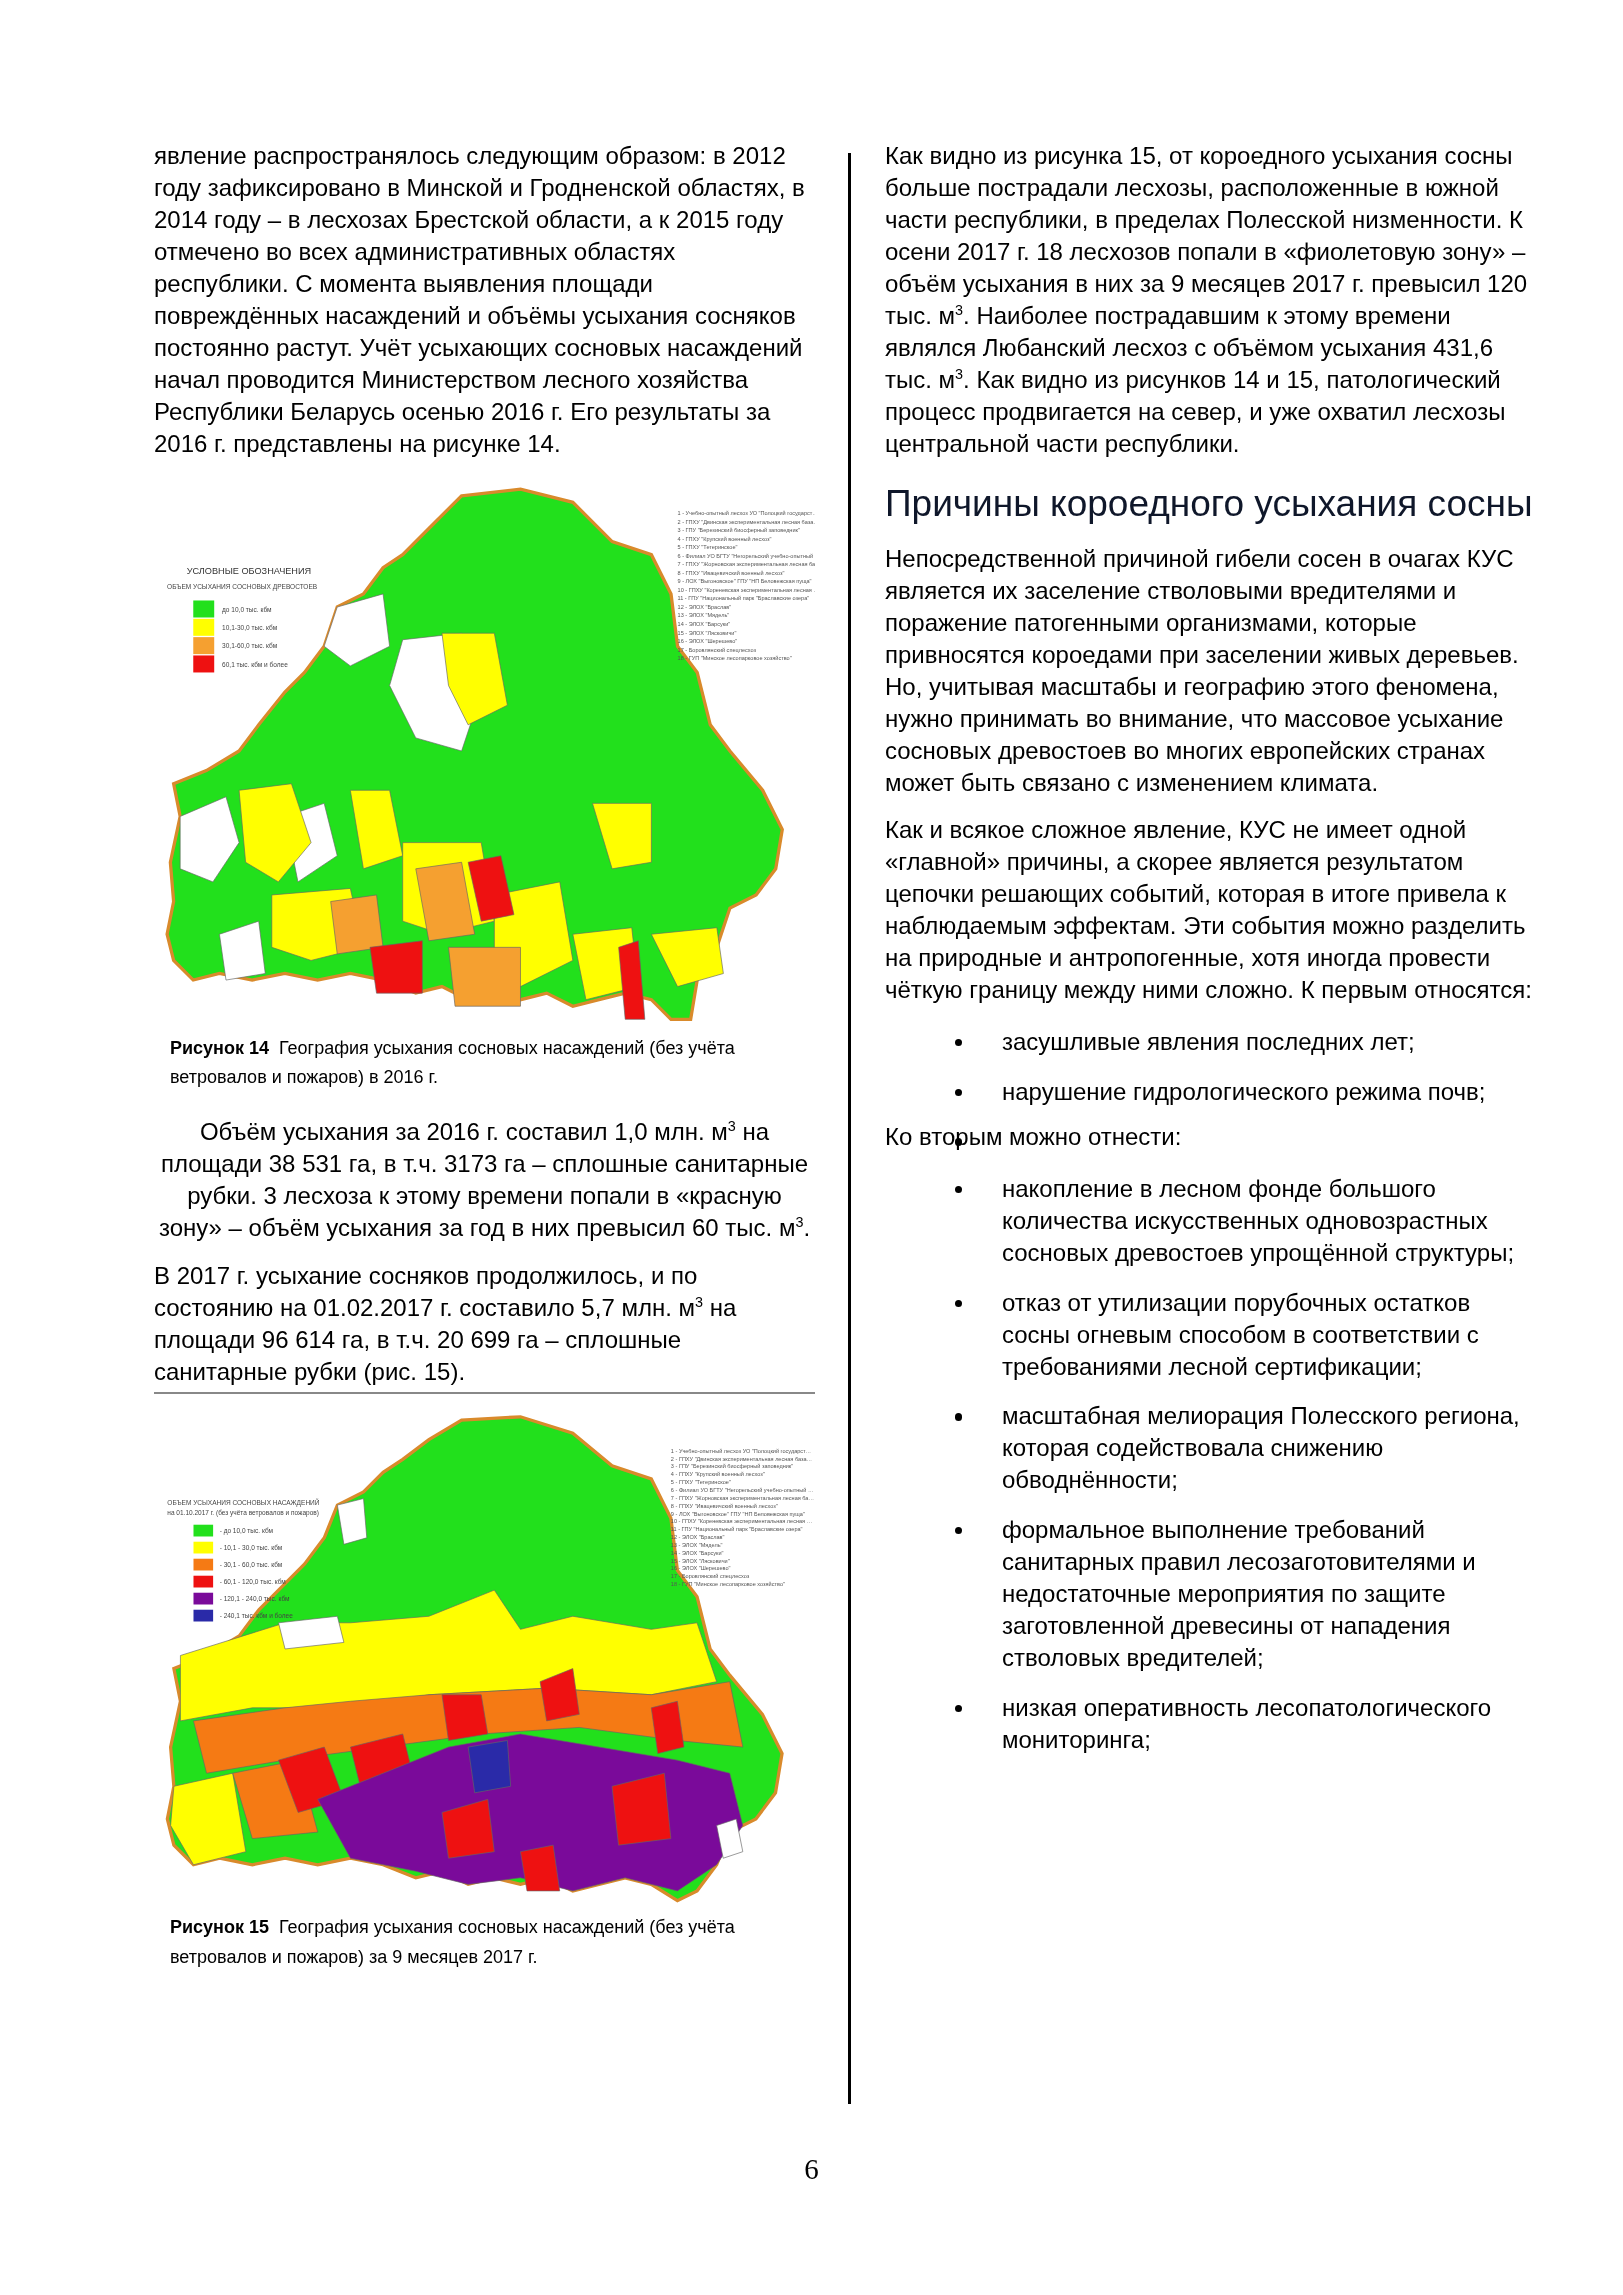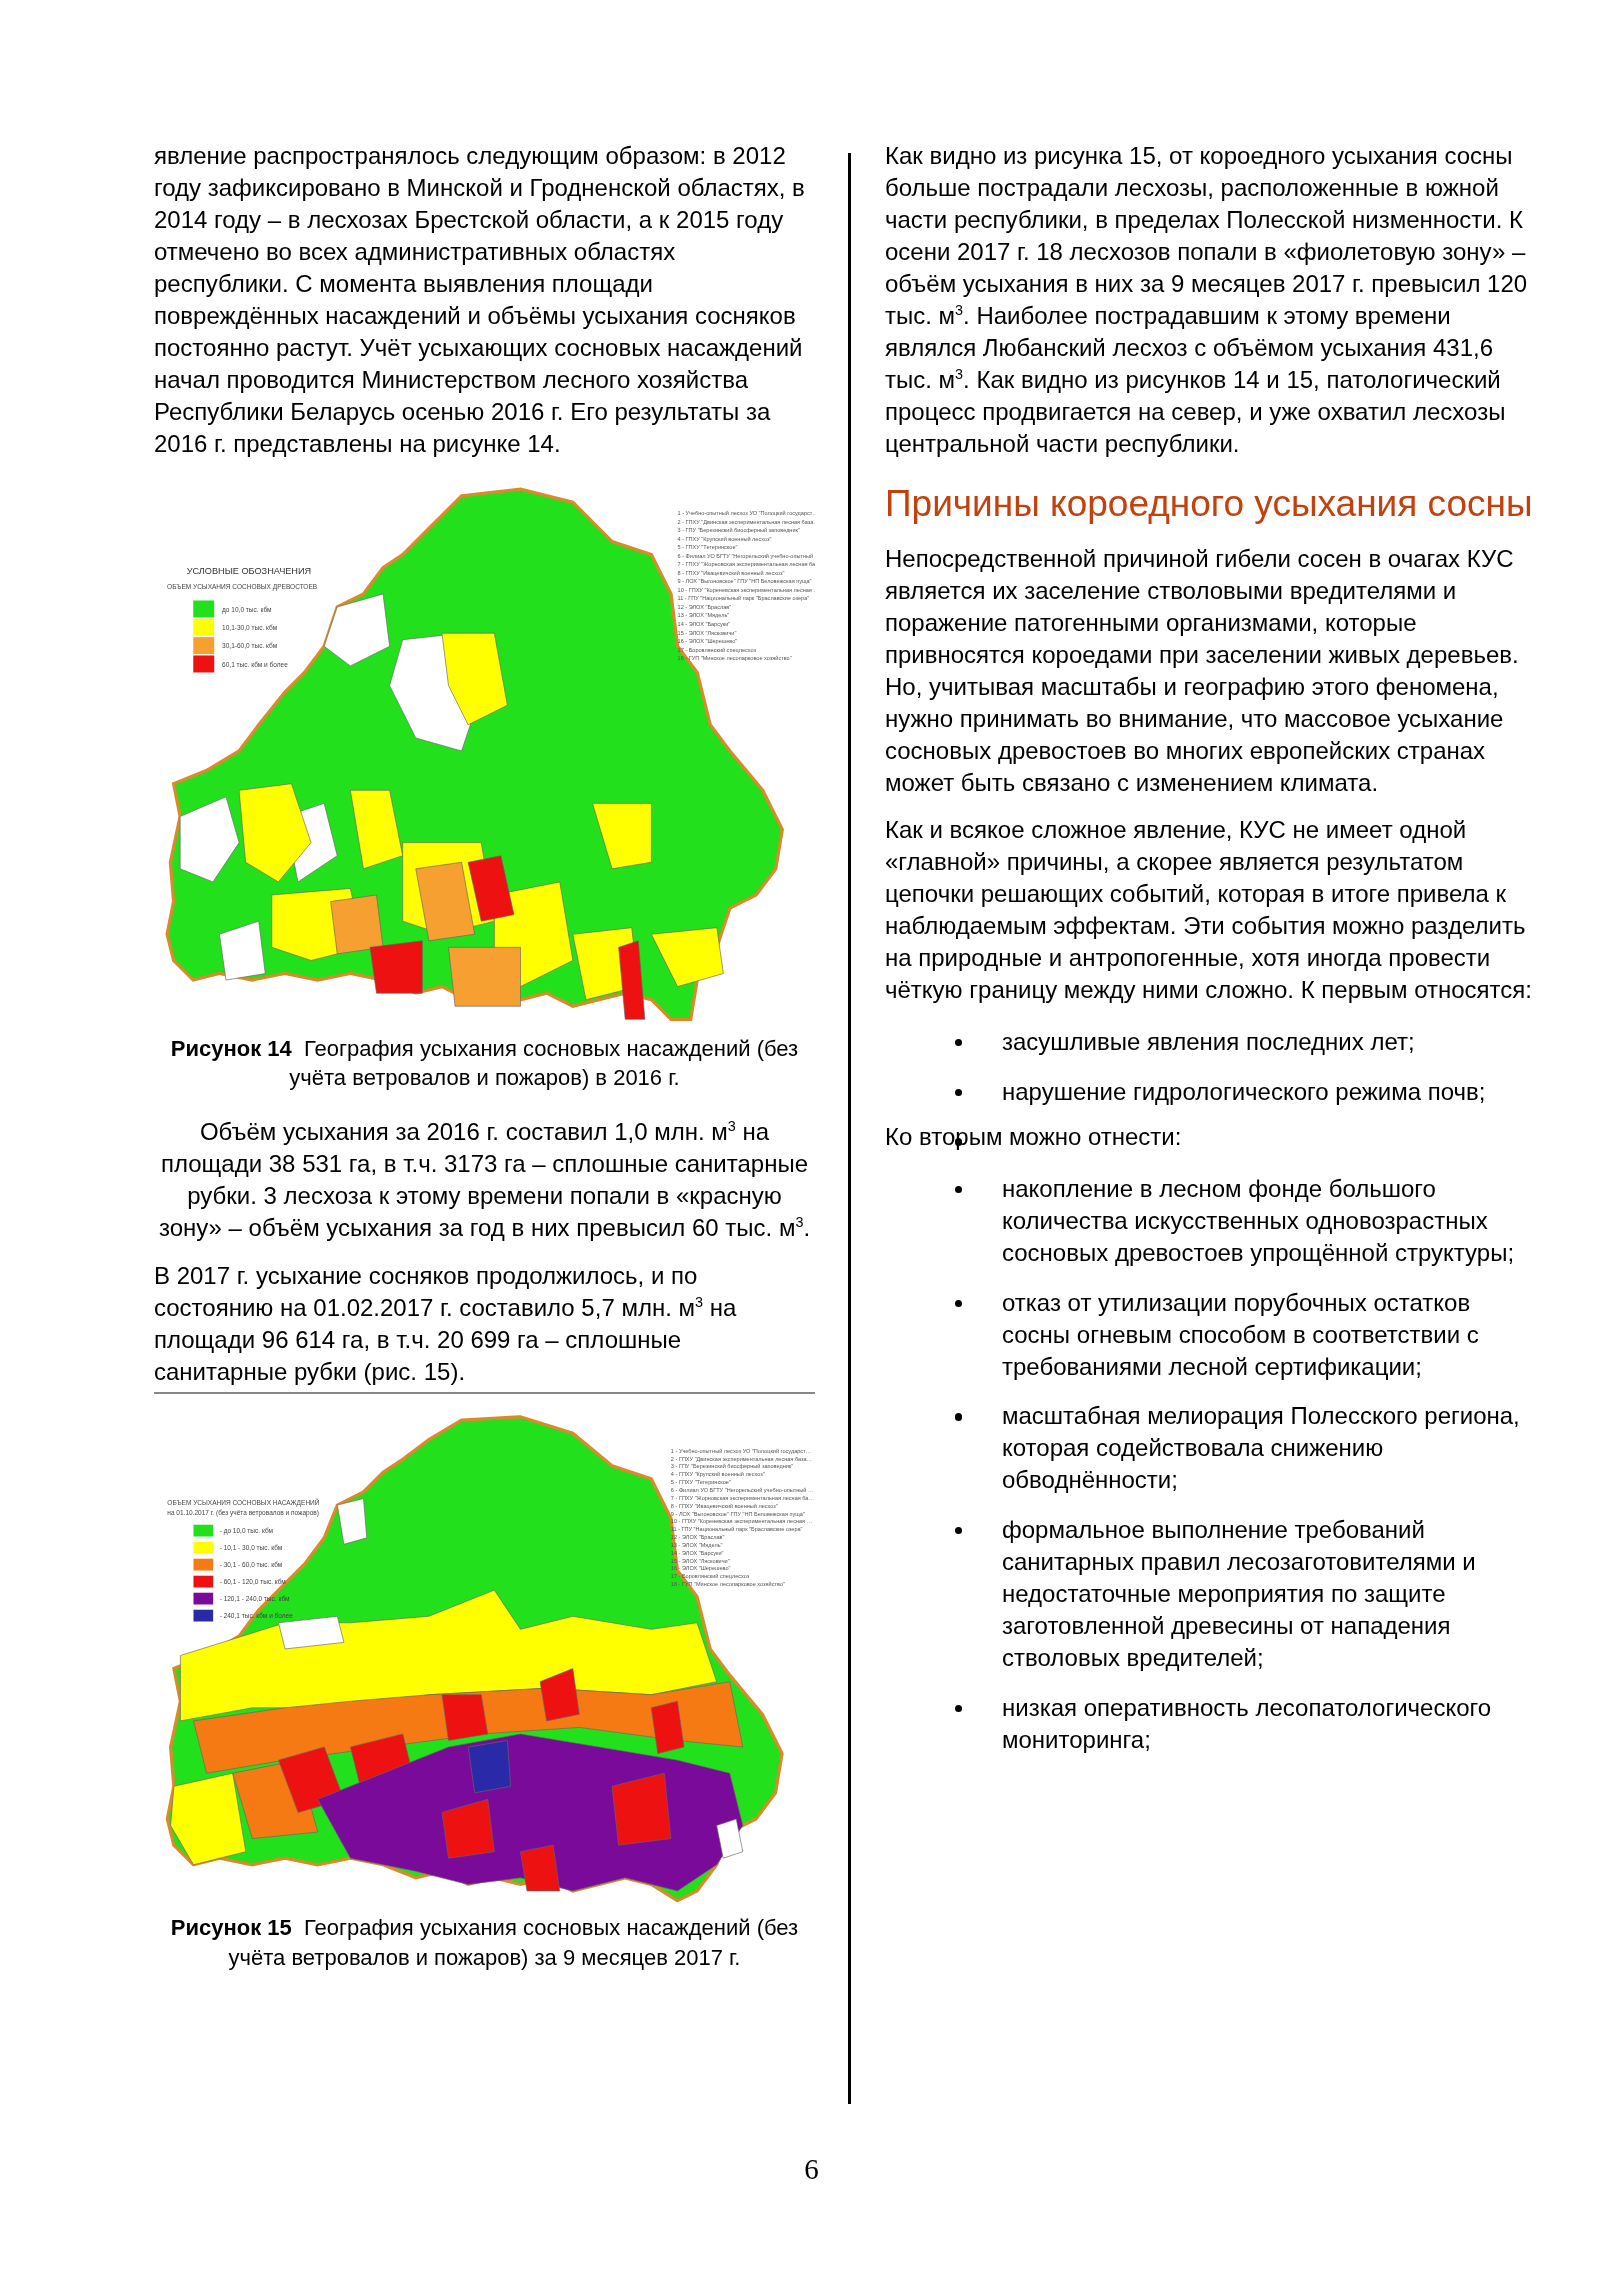--- a/index.html
+++ b/index.html
@@ -7,24 +7,24 @@
            font-family: "Liberation Sans", sans-serif; color: #000; }
     .col { position: absolute; top: 140px; }
     .col-left { left: 154px; width: 661px; }
     .col-right { left: 885px; width: 661px; }
     .divider { position: absolute; left: 848px; top: 153px; width: 3.3px; height: 1951px; background: #000; }
     p { margin: 0; font-size: 24px; line-height: 32px; }
     .p-block { margin-bottom: 15.7px; }
     sup { font-size: 14.4px; line-height: 0; vertical-align: super; }
     .fig { position: relative; width: 661px; }
     .fig-map { width: 661px; display: block; }
-    .caption { font-size: 22px; line-height: 29.4px; margin: 0; text-align: center; }
+    .caption { font-size: 18px; line-height: 29.4px; margin: 16px; }
     .caption b { font-weight: bold; }
     .hr { height: 2px; background: #888; width: 661px; margin: 3.9px 0 0 0; }
-    h2 { margin: 0; font-weight: normal; color: #c2410c; font-size: 37px; line-height: 46px; }
+    h2 { margin: 0; font-weight: normal; color: #0f172a; font-size: 37px; line-height: 46px; }
     ul.bul { list-style: none; margin: 16px; padding: 0; }
     ul.bul li { position: relative; padding-left: 101px; font-size: 24px; line-height: 32px; margin-bottom: 17.7px; }
     ul.bul li .dot { position: absolute; left: 54px; top: 13px; width: 7.2px; height: 7.2px; border-radius: 50%; background: #000; }
     .page-num { position: absolute; top: 2153px; left: 0; width: 1623px; text-align: center;
                 font-family: "Liberation Serif", serif; font-size: 29px; }
     .legend-title { font-size: 14px; fill: #333; font-family: "Liberation Sans", sans-serif; }
     .legend-text { font-size: 10px; fill: #444; font-family: "Liberation Sans", sans-serif; }
     .list-text { font-size: 8.5px; fill: #555; font-family: "Liberation Sans", sans-serif; }
   </style>
 </head>

